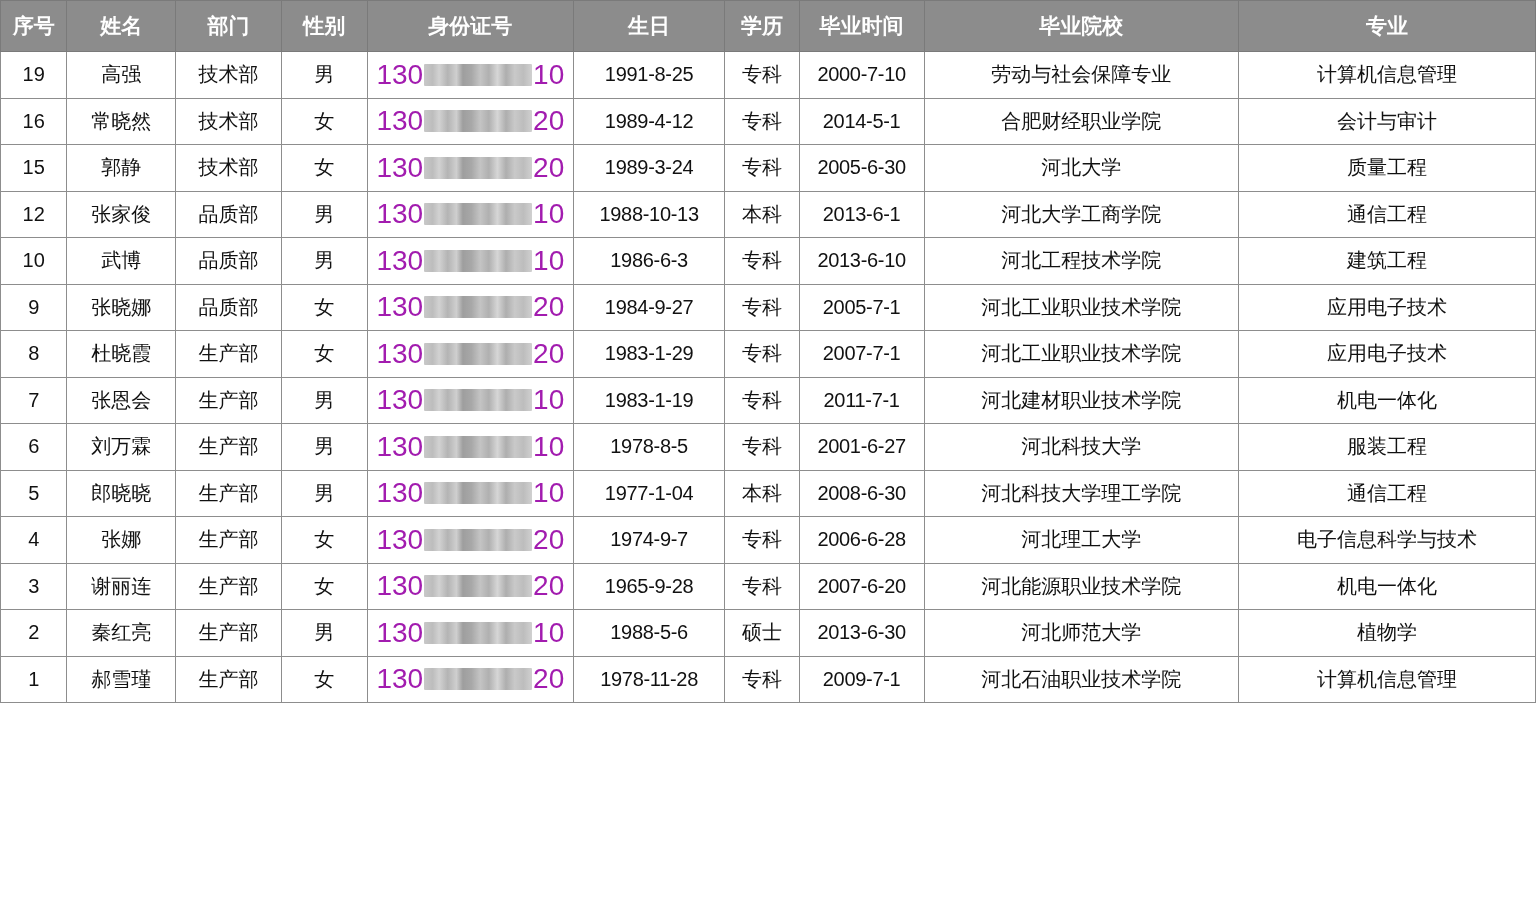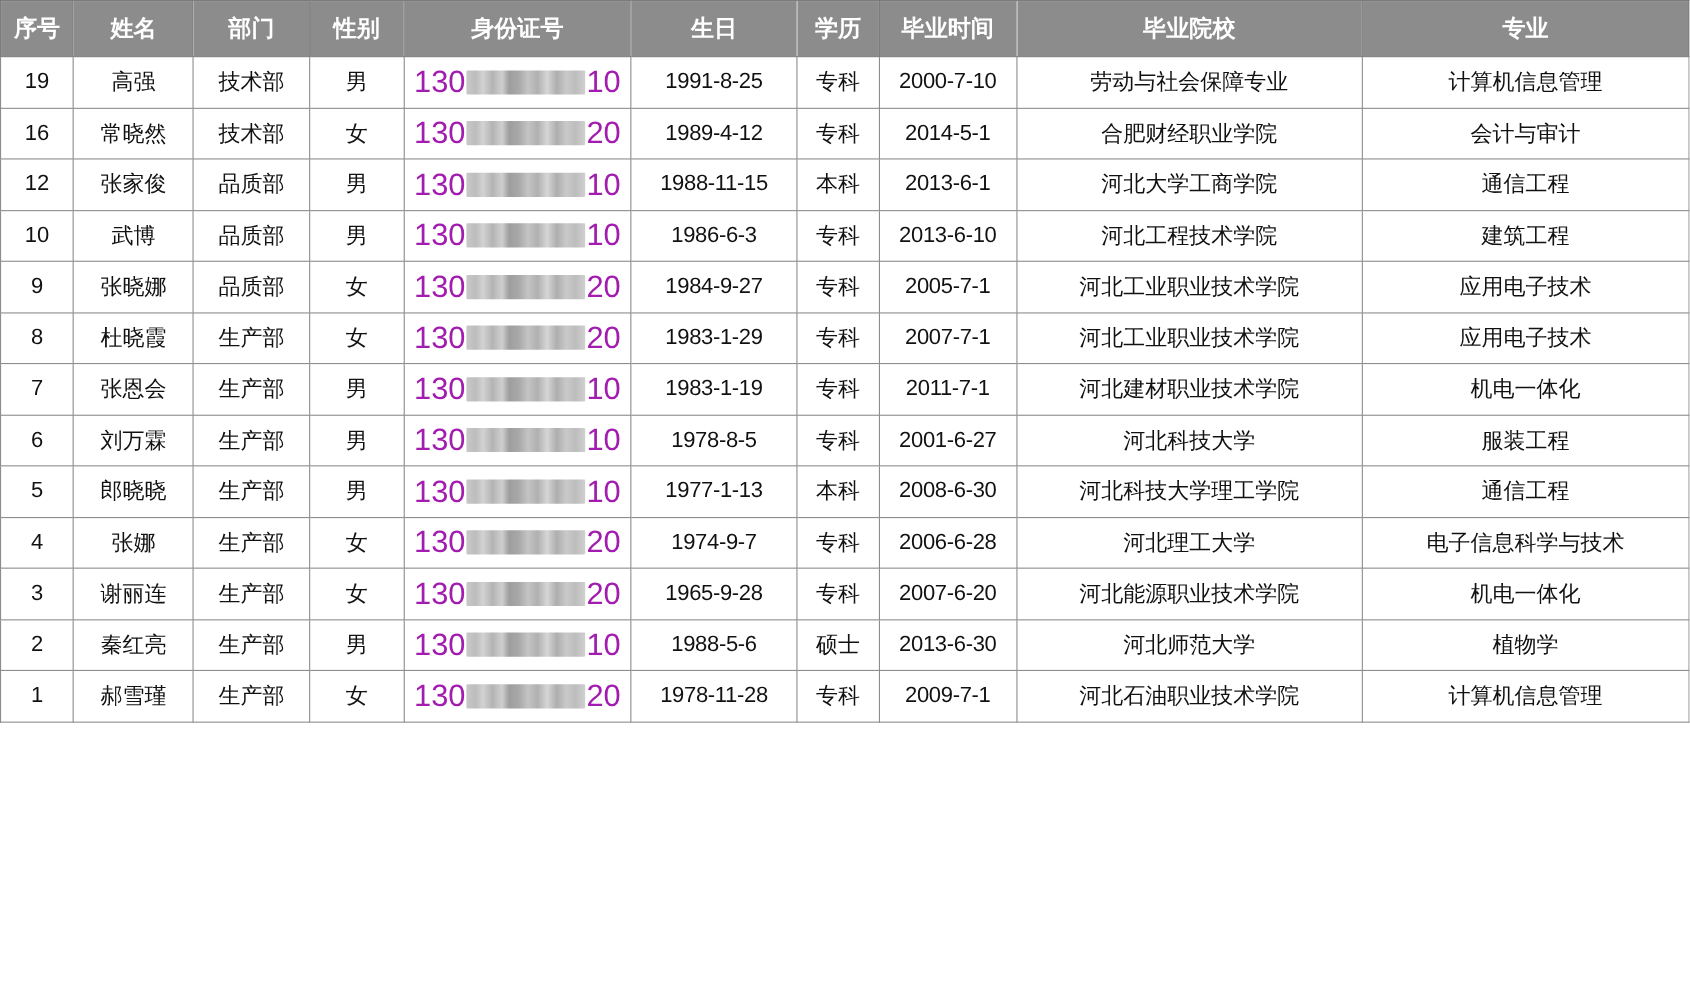--- a/index.html
+++ b/index.html
@@ -142,32 +142,50 @@
             <span class="id-suffix">20</span>
           </div>
         </td>
         <td class="date-cell">1989-4-12</td>
         <td>专科</td>
         <td class="date-cell">2014-5-1</td>
         <td>合肥财经职业学院</td>
         <td>会计与审计</td>
       </tr>
       <tr>
+        <td class="seq-cell">15</td>
+        <td>郭静</td>
+        <td>技术部</td>
+        <td>女</td>
+        <td>
+          <div class="id-wrap">
+            <span class="id-prefix">130</span>
+            <span class="id-mask"></span>
+            <span class="id-suffix">20</span>
+          </div>
+        </td>
+        <td class="date-cell">1989-3-24</td>
+        <td>专科</td>
+        <td class="date-cell">2005-6-30</td>
+        <td>河北大学</td>
+        <td>质量工程</td>
+      </tr>
+      <tr>
         <td class="seq-cell">12</td>
         <td>张家俊</td>
         <td>品质部</td>
         <td>男</td>
         <td>
           <div class="id-wrap">
             <span class="id-prefix">130</span>
             <span class="id-mask"></span>
             <span class="id-suffix">10</span>
           </div>
         </td>
-        <td class="date-cell">1988-11-15</td>
+        <td class="date-cell">1988-10-13</td>
         <td>本科</td>
         <td class="date-cell">2013-6-1</td>
         <td>河北大学工商学院</td>
         <td>通信工程</td>
       </tr>
       <tr>
         <td class="seq-cell">10</td>
         <td>武博</td>
         <td>品质部</td>
         <td>男</td>
@@ -261,21 +279,21 @@
         <td>郎晓晓</td>
         <td>生产部</td>
         <td>男</td>
         <td>
           <div class="id-wrap">
             <span class="id-prefix">130</span>
             <span class="id-mask"></span>
             <span class="id-suffix">10</span>
           </div>
         </td>
-        <td class="date-cell">1977-1-13</td>
+        <td class="date-cell">1977-1-04</td>
         <td>本科</td>
         <td class="date-cell">2008-6-30</td>
         <td>河北科技大学理工学院</td>
         <td>通信工程</td>
       </tr>
       <tr>
         <td class="seq-cell">4</td>
         <td>张娜</td>
         <td>生产部</td>
         <td>女</td>

